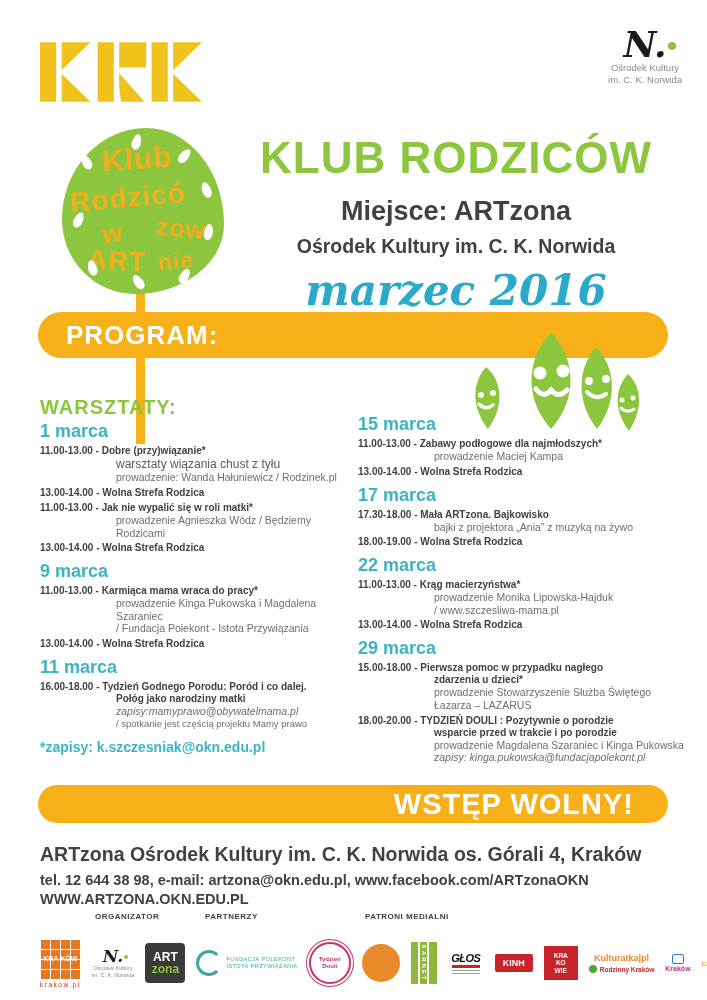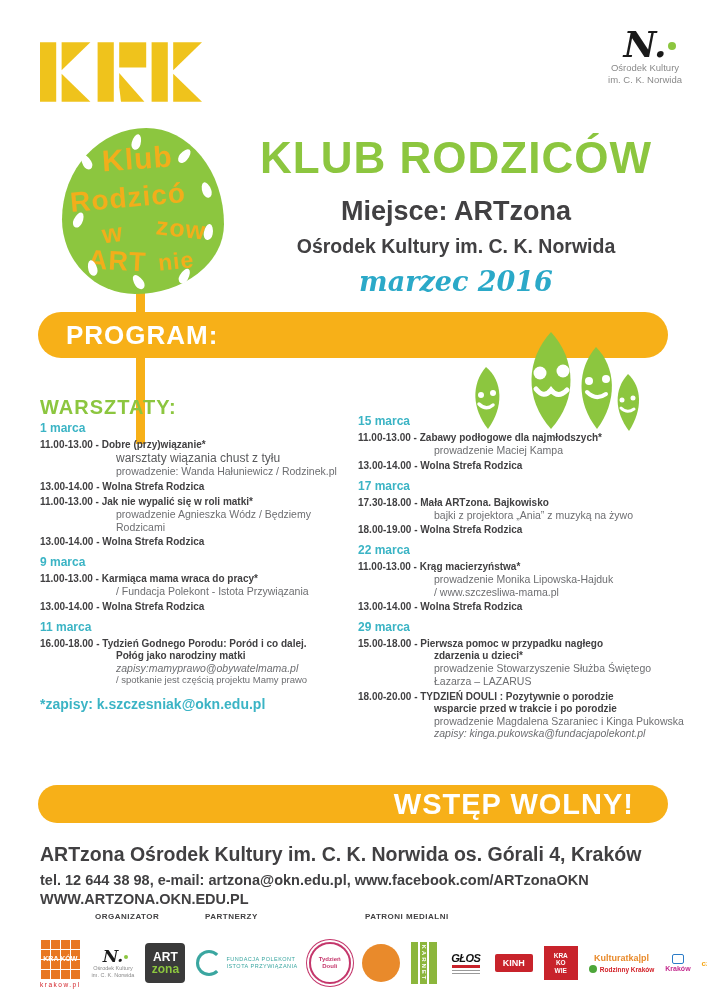--- a/index.html
+++ b/index.html
@@ -20,38 +20,38 @@
         border-radius:52% 48% 55% 45% / 55% 58% 42% 45%;}
   .trunk{position:absolute;left:74px;top:150px;width:9px;height:166px;background:#F7B018;}
   .tw{position:absolute;color:#F2AE1B;font-weight:bold;line-height:1;letter-spacing:1px;}
   .wleaf{position:absolute;width:9px;height:16px;background:#fff;border-radius:50% 50% 50% 50%/60% 60% 40% 40%;}
 
   
   .hero{position:absolute;left:240px;top:136px;width:432px;text-align:center;}
   .h-title{color:#8CC63F;font-size:44px;font-weight:800;letter-spacing:1px;line-height:1;}
   .h-sub1{color:#414042;font-size:27px;font-weight:bold;margin-top:16px;}
   .h-sub2{color:#414042;font-size:19.5px;font-weight:bold;margin-top:8px;}
-  .h-month{color:#2BA9C8;font-size:27px;font-weight:bold;font-style:italic;
+  .h-month{color:#2BA9C8;font-size:42px;font-weight:bold;font-style:italic;
            font-family:"DejaVu Serif",serif;margin-top:8px;}
 
   
   .banner{position:absolute;left:38px;width:630px;height:46px;background:#F7B018;
           border-radius:23px;color:#fff;font-weight:800;display:flex;align-items:center;z-index:2;}
   .banner.program{top:312px;font-size:26px;padding-left:28px;box-sizing:border-box;letter-spacing:1px;}
   .banner.free{top:785px;height:38px;border-radius:24px;font-size:29px;justify-content:flex-end;
                padding-right:34px;box-sizing:border-box;letter-spacing:1px;}
 
   .leaves{position:absolute;left:466px;top:329px;width:178px;height:110px;z-index:3;}
 
   .warsztaty{position:absolute;left:40px;top:396px;color:#8CC63F;font-size:20px;
              font-weight:800;letter-spacing:1px;}
 
   
   .col{position:absolute;}
-  .date{color:#3BB4C5;font-size:12px;font-weight:bold;line-height:1;margin:8px 0 5px;}
+  .date{color:#3BB4C5;font-size:18px;font-weight:bold;line-height:1;margin:8px 0 5px;}
   .sec:first-child .date{margin-top:0;}
   .ev{margin-bottom:3px;}
   .t{color:#414042;font-size:10px;font-weight:bold;line-height:1.2;}
   .t.cont{padding-left:76px;}
   .det{padding-left:76px;line-height:1.2;}
   .det.norm{color:#58595B;font-size:12px;}
   .det.sm{color:#6D6E71;font-size:10.5px;}
   .det.it{font-style:italic;}
   .det.tiny{color:#6D6E71;font-size:9.5px;}
   .note{color:#3BB4C5;font-size:14px;font-weight:bold;margin-top:10px;}
@@ -218,20 +218,21 @@
         <div class="det sm">prowadzenie Agnieszka Wódz / Będziemy Rodzicami</div>
       </div>
       <div class="ev">
         <div class="t">13.00-14.00 - Wolna Strefa Rodzica</div>
       </div>
     </div>
     <div class="sec">
       <div class="date">9 marca</div>
       <div class="ev">
         <div class="t">11.00-13.00 - Karmiąca mama wraca do pracy*</div>
+        <div class="det sm">prowadzenie Kinga Pukowska i Magdalena Szaraniec</div>
         <div class="det sm">/ Fundacja Polekont - Istota Przywiązania</div>
       </div>
       <div class="ev">
         <div class="t">13.00-14.00 - Wolna Strefa Rodzica</div>
       </div>
     </div>
     <div class="sec">
       <div class="date">11 marca</div>
       <div class="ev">
         <div class="t">16.00-18.00 - Tydzień Godnego Porodu: Poród i co dalej.</div>

